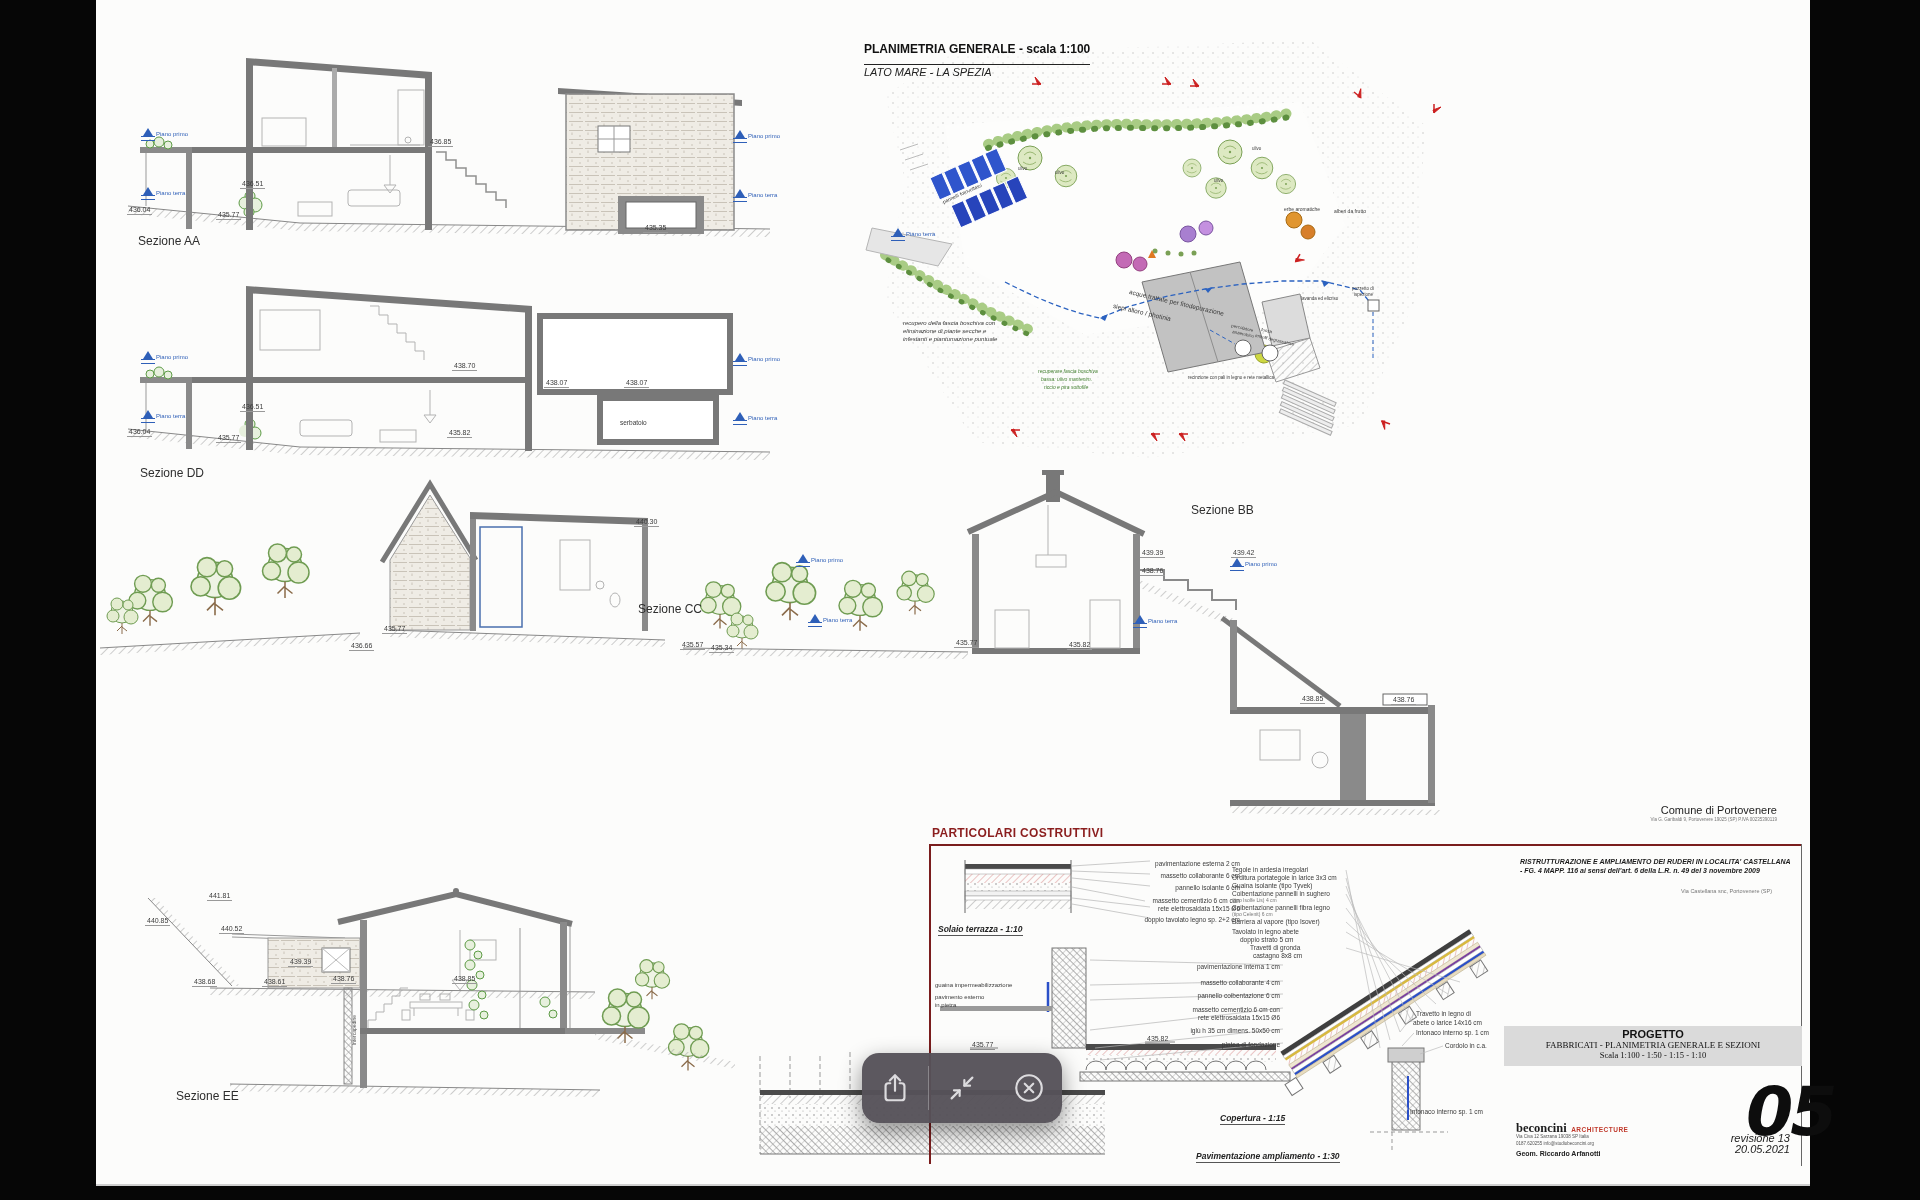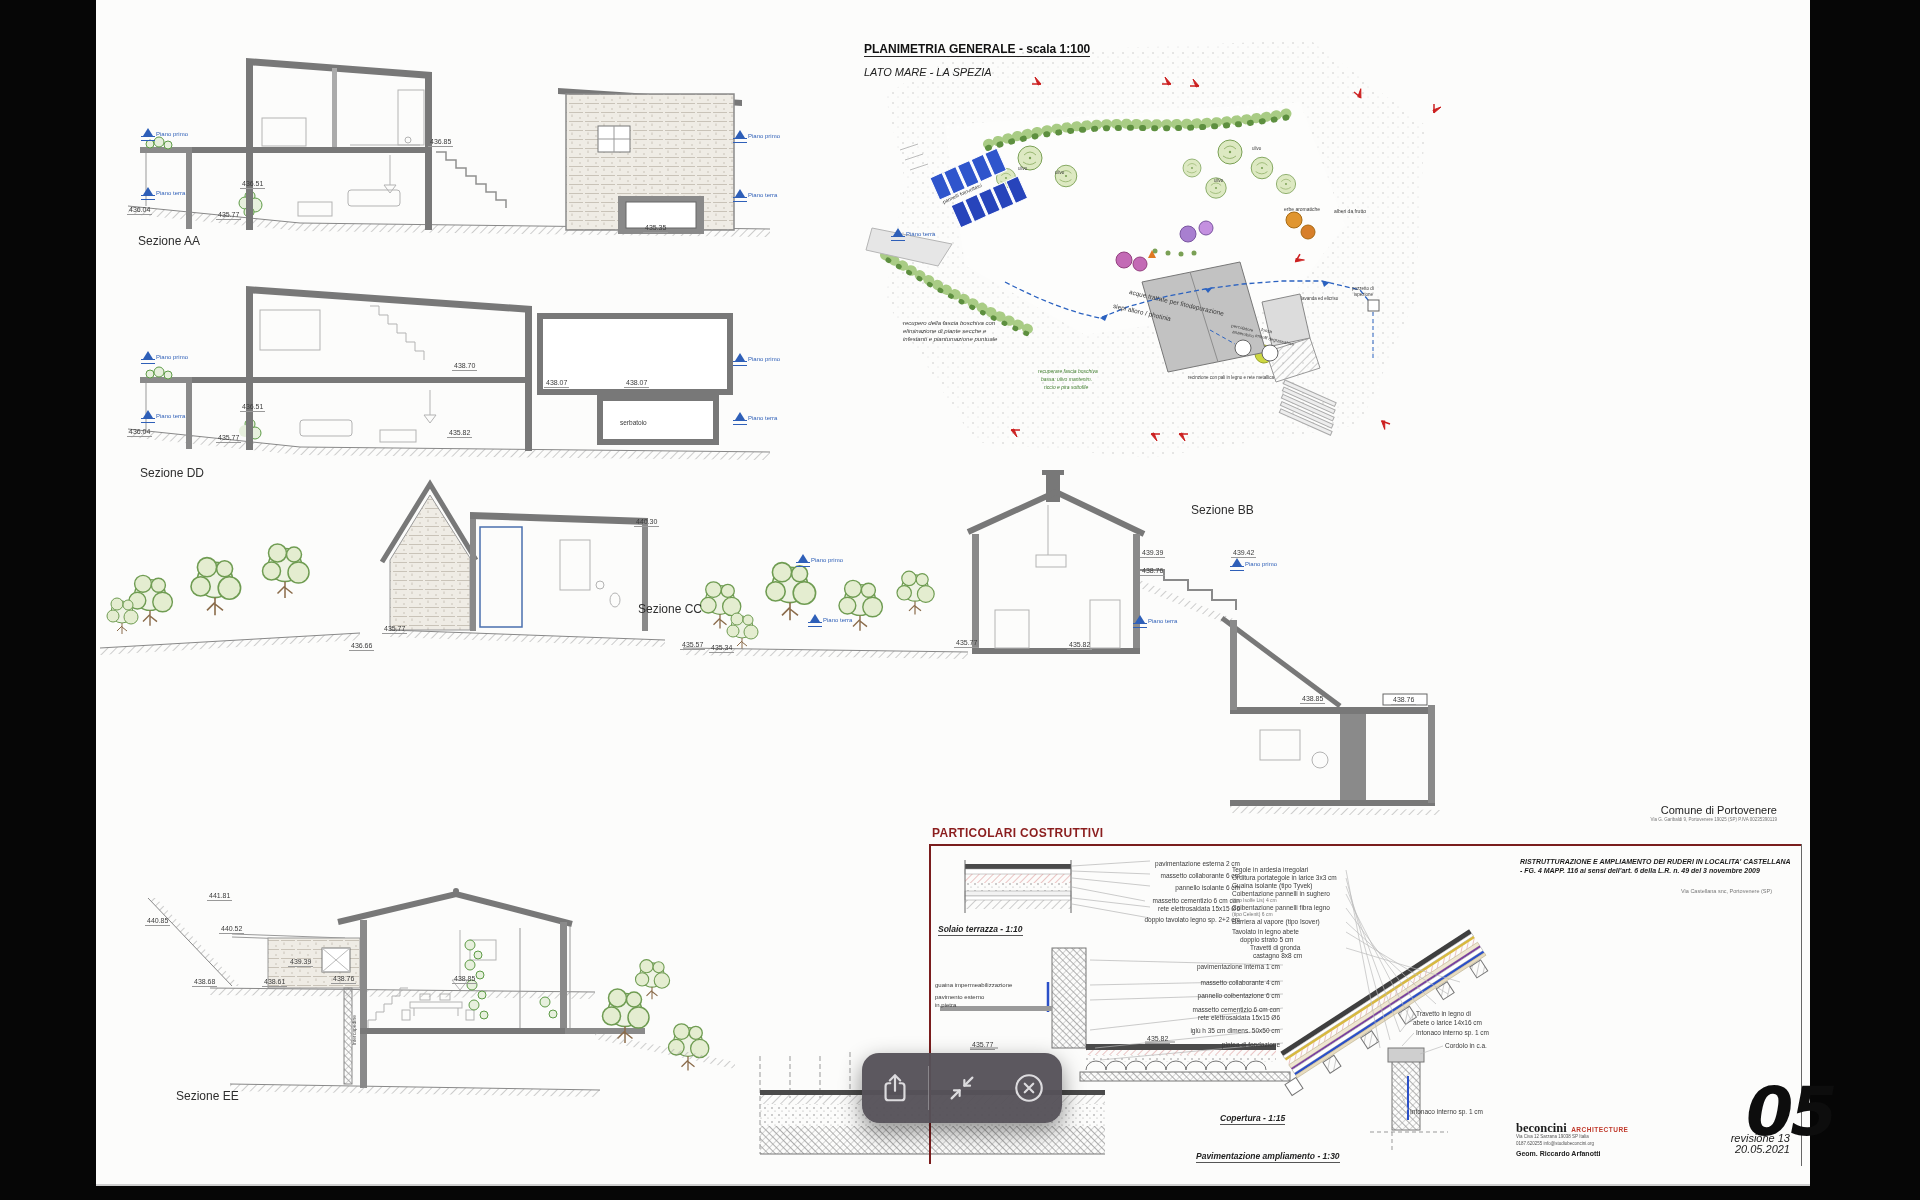--- a/index.html
+++ b/index.html
@@ -13,21 +13,21 @@
 .f7{font-size:7px}.f9{font-size:11px}.f12{font-size:12px}
 .it{font-style:italic}.b{font-weight:bold}.ra{transform:translateX(-100%)}
 .gray{color:#777}.green{color:#3f7d2c}.redt{color:#8b1e1e}
 .elev{position:absolute;font-size:7px;color:#3c3c3c;border-bottom:1px solid #999;padding:0 2px 0 2px;line-height:8px;white-space:nowrap}
 .sec{position:absolute;font-size:12px;color:#2e2e2e;white-space:nowrap}
 .cap{position:absolute;font-size:8.5px;font-style:italic;font-weight:bold;color:#222;border-bottom:1px solid #555;padding-bottom:1px;white-space:nowrap}
 .lvl{position:absolute;display:flex;align-items:center;gap:3px}
 .lvl .tri{width:0;height:0;border-left:5px solid transparent;border-right:5px solid transparent;border-bottom:8px solid #2e5fb8;position:relative;margin-bottom:4px}
 .lvl .tri::after{content:"";position:absolute;top:8px;left:-7px;width:14px;height:3px;border-top:1px solid #2e5fb8;border-bottom:1px solid #2e5fb8}
 .lvl .txt{font-size:6px;color:#2e5fb8;white-space:nowrap}
-.ptitle{position:absolute;font-size:12px;font-weight:bold;color:#111;border-bottom:1px solid #222;padding-bottom:0;white-space:nowrap}
+.ptitle{position:absolute;font-size:12px;font-weight:bold;color:#111;border-bottom:1px solid #222;padding-bottom:8px;white-space:nowrap}
 .vline{position:absolute;background:#7a1d1d}
 .grayline{position:absolute;background:#666}
 .progetto-box{position:absolute;left:1504px;top:1026px;width:298px;height:40px;background:#dadada;text-align:center;padding-top:2px}
 .progetto-box .p1{font-size:11px;font-weight:bold;color:#111;font-family:"Liberation Sans",sans-serif}
 .progetto-box .p2{font-size:9px;color:#111;font-family:"Liberation Serif",serif}
 .progetto-box .p3{font-size:8.5px;color:#111;font-family:"Liberation Serif",serif}
 .bignum{position:absolute;left:1746px;top:1072px;font-size:68px;font-style:italic;font-weight:bold;letter-spacing:-3px;color:#0d0d0d;font-family:"DejaVu Sans",sans-serif}
 .studio{font-family:"Liberation Serif",serif;font-weight:bold;font-size:12.5px;color:#1c1c1c}
 .studio2{font-size:6.5px;font-weight:bold;color:#c0392b;letter-spacing:.5px}
 .toolbar{position:absolute;left:862px;top:1053px;width:200px;height:70px;background:rgba(85,81,88,.96);border-radius:17px;display:flex;align-items:center;box-shadow:0 8px 22px rgba(0,0,0,.45);z-index:50}
@@ -646,20 +646,25 @@
 <div class="l f65" style="left:1416px;top:1029px">Intonaco interno sp. 1 cm</div>
 <div class="l f65" style="left:1445px;top:1042px">Cordolo in c.a.</div>
 <div class="l f65" style="left:1410px;top:1108px">Intonaco interno sp. 1 cm</div>
 
 
 <div class="l f9 ra" style="left:1777px;top:804px;color:#222">Comune di Portovenere</div>
 <div class="l f4 ra gray" style="left:1777px;top:817px">Via G. Garibaldi 9, Portovenere 19025 (SP)  P.IVA 00235390119</div>
 <div class="l f7 b it" style="left:1520px;top:858px;color:#1a1a1a">RISTRUTTURAZIONE E AMPLIAMENTO DEI RUDERI IN LOCALITA' CASTELLANA</div>
 <div class="l f7 b it" style="left:1520px;top:867px;color:#1a1a1a">- FG. 4 MAPP. 116 ai sensi dell'art. 6 della L.R. n. 49 del 3 novembre 2009</div>
 <div class="l f55 ra gray" style="left:1772px;top:888px">Via Castellana snc, Portovenere (SP)</div>
+<div class="progetto-box">
+  <div class="p1">PROGETTO</div>
+  <div class="p2">FABBRICATI - PLANIMETRIA GENERALE E SEZIONI</div>
+  <div class="p3">Scala 1:100 - 1:50 - 1:15 - 1:10</div>
+</div>
 <div class="bignum">05</div>
 <div class="l f9 it ra" style="left:1790px;top:1132px;color:#222">revisione 13</div>
 <div class="l f9 it ra" style="left:1790px;top:1143px;color:#222">20.05.2021</div>
 <div class="l" style="left:1516px;top:1118px">
   <span class="studio">beconcini</span>
   <span class="studio2">ARCHITECTURE</span>
 </div>
 <div class="l f4" style="left:1516px;top:1134px;color:#555">Via Civa 12 Sarzana 19038 SP Italia</div>
 <div class="l f4" style="left:1516px;top:1141px;color:#555">0187.620255  info@studiobeconcini.org</div>
 <div class="l f7 b" style="left:1516px;top:1150px;color:#222">Geom. Riccardo Arfanotti</div>

